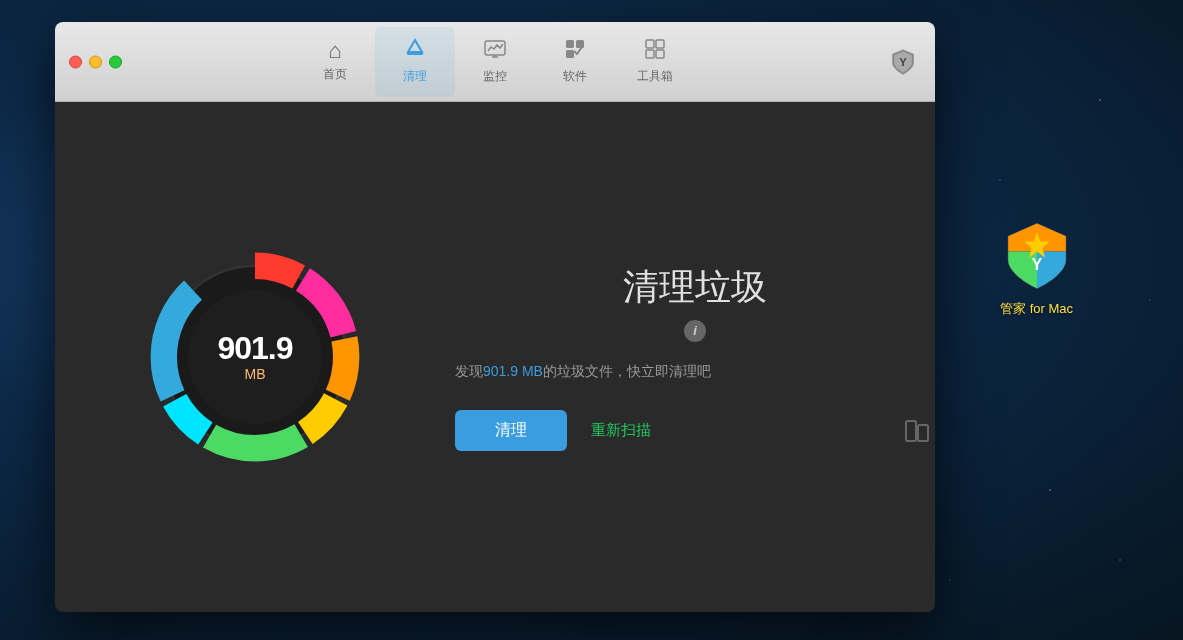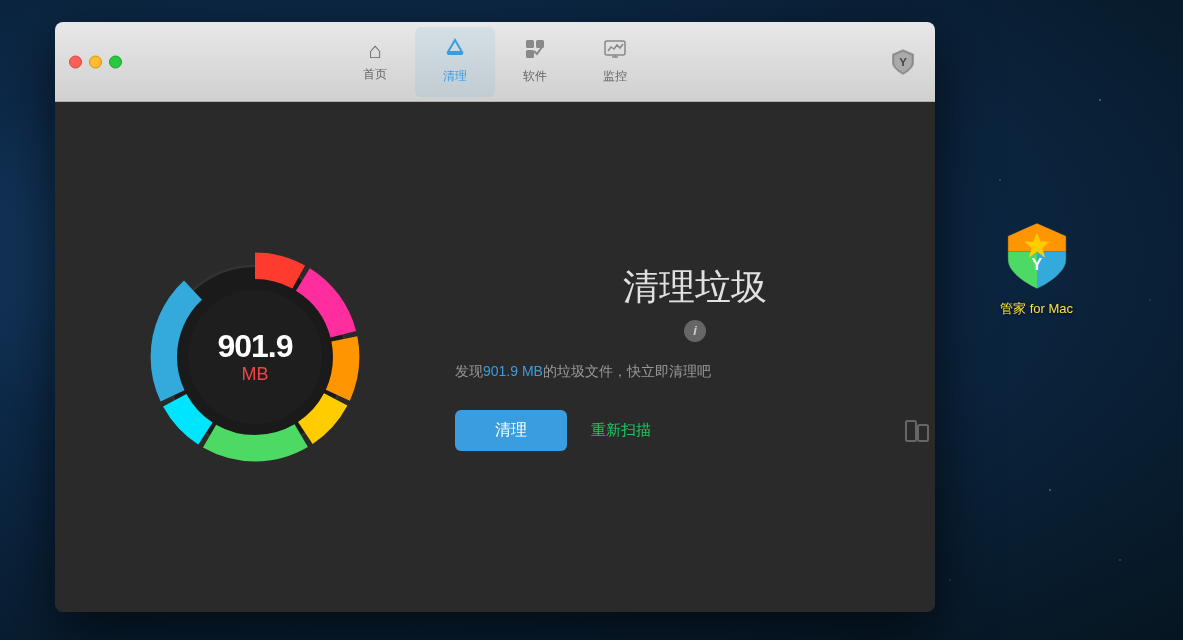--- a/index.html
+++ b/index.html
@@ -170,23 +170,23 @@
     }
 
     .donut-number {
       font-size: 32px;
       font-weight: 700;
       line-height: 1.1;
       letter-spacing: -1px;
     }
 
     .donut-unit {
-      font-size: 18px;
+      font-size: 14px;
       font-weight: 300;
-      color: #ef4444;
+      color: #fdba74;
     }
 
     
     .right-content {
       flex: 1;
       display: flex;
       flex-direction: column;
       gap: 18px;
     }
 
@@ -309,42 +309,53 @@
         <span>首页</span>
       </div>
       <div class="nav-item active">
         <span class="nav-icon">
           <svg width="22" height="22" viewBox="0 0 22 22" fill="none">
             <rect x="3" y="14" width="16" height="3" rx="1.5" fill="#3a9de0"></rect>
             <polygon points="11,2 4,14 18,14" fill="none" stroke="#3a9de0" stroke-width="2"></polygon>
           </svg>
         </span>
         <span style="color:#3a9de0">清理</span>
+      </div>
+      <div class="nav-item">
+        <span class="nav-icon">
+          <svg width="22" height="22" viewBox="0 0 22 22" fill="none">
+            <rect x="1" y="3" width="20" height="14" rx="2" stroke="#888" stroke-width="1.5" fill="none"></rect>
+            <polyline points="4,13 7,9 10,11 13,7 16,10 19,6" stroke="#888" stroke-width="1.5" fill="none"></polyline>
+            <line x1="8" y1="19" x2="14" y2="19" stroke="#888" stroke-width="1.5"></line>
+            <line x1="11" y1="17" x2="11" y2="19" stroke="#888" stroke-width="1.5"></line>
+          </svg>
+        </span>
+        <span>监控</span>
       </div>
       <div class="nav-item">
         <span class="nav-icon">
           <svg width="22" height="22" viewBox="0 0 22 22" fill="none">
             <rect x="2" y="2" width="8" height="8" rx="1.5" fill="#888"></rect>
             <rect x="12" y="2" width="8" height="8" rx="1.5" fill="#888"></rect>
             <rect x="2" y="12" width="8" height="8" rx="1.5" fill="#888"></rect>
             <path d="M14 16 L17 19 L22 12" stroke="#888" stroke-width="2" fill="none" transform="translate(-4,-3)"></path>
           </svg>
         </span>
         <span>软件</span>
       </div>
       <div class="nav-item">
         <span class="nav-icon">
           <svg width="22" height="22" viewBox="0 0 22 22" fill="none">
-            <rect x="1" y="3" width="20" height="14" rx="2" stroke="#888" stroke-width="1.5" fill="none"></rect>
-            <polyline points="4,13 7,9 10,11 13,7 16,10 19,6" stroke="#888" stroke-width="1.5" fill="none"></polyline>
-            <line x1="8" y1="19" x2="14" y2="19" stroke="#888" stroke-width="1.5"></line>
-            <line x1="11" y1="17" x2="11" y2="19" stroke="#888" stroke-width="1.5"></line>
+            <rect x="2" y="2" width="8" height="8" rx="1" stroke="#888" stroke-width="1.5" fill="none"></rect>
+            <rect x="12" y="2" width="8" height="8" rx="1" stroke="#888" stroke-width="1.5" fill="none"></rect>
+            <rect x="2" y="12" width="8" height="8" rx="1" stroke="#888" stroke-width="1.5" fill="none"></rect>
+            <rect x="12" y="12" width="8" height="8" rx="1" stroke="#888" stroke-width="1.5" fill="none"></rect>
           </svg>
         </span>
-        <span>监控</span>
+        <span>工具箱</span>
       </div>
     </div>
 
     <div class="shield-btn">
       <svg class="shield-svg" viewBox="0 0 28 32" fill="none">
         <path d="M14 2 L26 7 L26 17 C26 24 14 30 14 30 C14 30 2 24 2 17 L2 7 Z" fill="#888" stroke="#999" stroke-width="1"></path>
         <path d="M14 4 L24 8.5 L24 17 C24 22.5 14 28 14 28 C14 28 4 22.5 4 17 L4 8.5 Z" fill="#aaa"></path>
         <text x="14" y="20" text-anchor="middle" font-size="13" fill="#444" font-weight="bold">Y</text>
       </svg>
     </div>

